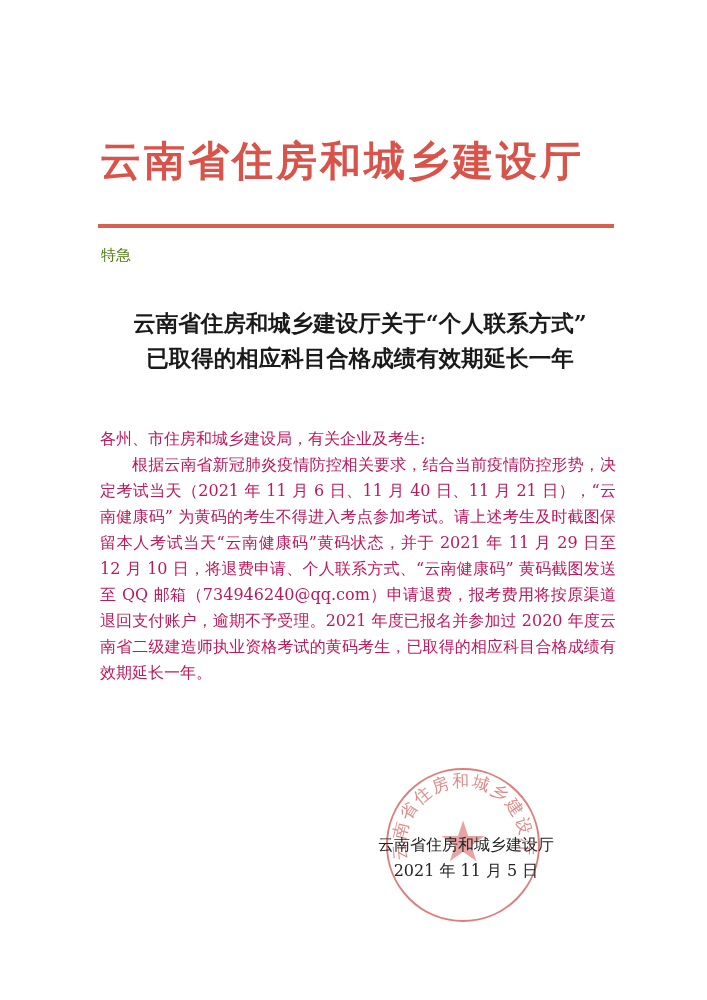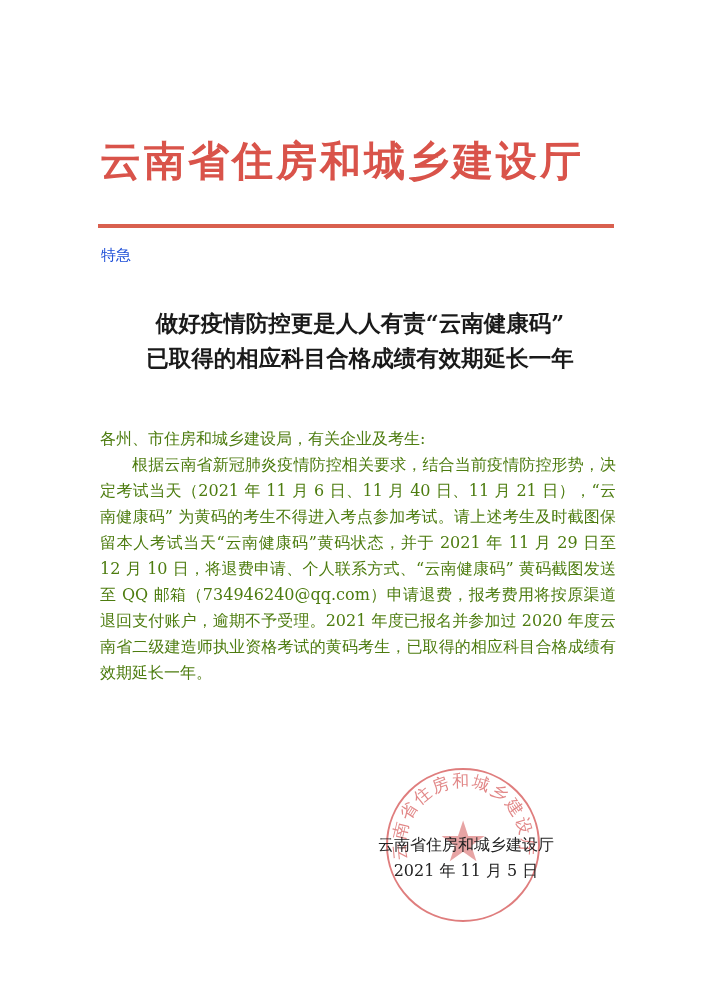--- a/index.html
+++ b/index.html
@@ -4,46 +4,46 @@
   <style>
     html, body { margin: 0; padding: 0; background: #ffffff; }
     body { width: 707px; height: 1000px; position: relative; overflow: hidden;
            font-family: "DejaVu Serif", "Liberation Serif", serif; color: #222; }
     .header-title { position: absolute; left: 100px; top: 134px; width: 520px;
                     font-size: 41px; font-weight: bold; letter-spacing: 3px;
                     color: #d9534a; white-space: nowrap; }
     .red-rule { position: absolute; left: 98px; top: 224px; width: 516px; height: 4px;
                 background: #d9604f; }
     .urgency { position: absolute; left: 101px; top: 246px; font-size: 15px;
-               font-family: "DejaVu Sans", "Liberation Sans", sans-serif; color: #1d4ed8; }
+               font-family: "DejaVu Sans", "Liberation Sans", sans-serif; color: #4d7c0f; }
     .doc-title { position: absolute; left: 96px; top: 306px; width: 528px;
                  text-align: center; font-size: 22.5px; font-weight: bold;
                  line-height: 35px; color: #1a1a1a; }
     .doc-title div { white-space: nowrap; }
     .body { position: absolute; left: 100px; top: 426px; width: 516px;
-            font-size: 16px; line-height: 26px; color: #4d7c0f; }
+            font-size: 16px; line-height: 26px; color: #be185d; }
     .body p { margin: 0; text-align: justify; }
     .indent { text-indent: 32px; }
     .seal { position: absolute; left: 386px; top: 768px; width: 150px; height: 150px;
             border: 2.5px solid rgba(212, 82, 82, 0.75); border-radius: 50%; }
     .seal-star { position: absolute; left: 50%; top: 50%; transform: translate(-50%, -56%);
                  font-size: 56px; color: rgba(212, 90, 90, 0.55); line-height: 1; }
     .seal-text { position: absolute; left: 0; top: 0; width: 100%; height: 100%; }
     .signature { position: absolute; left: 356px; top: 832px; width: 220px;
                  text-align: center; font-size: 16px; line-height: 26px; color: #222; }
   </style>
 </head>
 <body>
 
 <div class="header-title">云南省住房和城乡建设厅</div>
 <div class="red-rule"></div>
 <div class="urgency">特急</div>
 
 <div class="doc-title">
-  <div>做好疫情防控更是人人有责“云南健康码”</div>
+  <div>云南省住房和城乡建设厅关于“个人联系方式”</div>
   <div>已取得的相应科目合格成绩有效期延长一年</div>
 </div>
 
 <div class="body">
   <p>各州、市住房和城乡建设局，有关企业及考生:</p>
   <p class="indent">根据云南省新冠肺炎疫情防控相关要求，结合当前疫情防控形势，决定考试当天（2021 年 11 月 6 日、11 月 40 日、11 月 21 日），“云南健康码” 为黄码的考生不得进入考点参加考试。请上述考生及时截图保留本人考试当天“云南健康码”黄码状态，并于 2021 年 11 月 29 日至 12 月 10 日，将退费申请、个人联系方式、“云南健康码” 黄码截图发送至 QQ 邮箱（734946240@qq.com）申请退费，报考费用将按原渠道退回支付账户，逾期不予受理。2021 年度已报名并参加过 2020 年度云南省二级建造师执业资格考试的黄码考生，已取得的相应科目合格成绩有效期延长一年。</p>
 </div>
 
 <div class="seal">
   <svg class="seal-text" viewBox="0 0 150 150">

